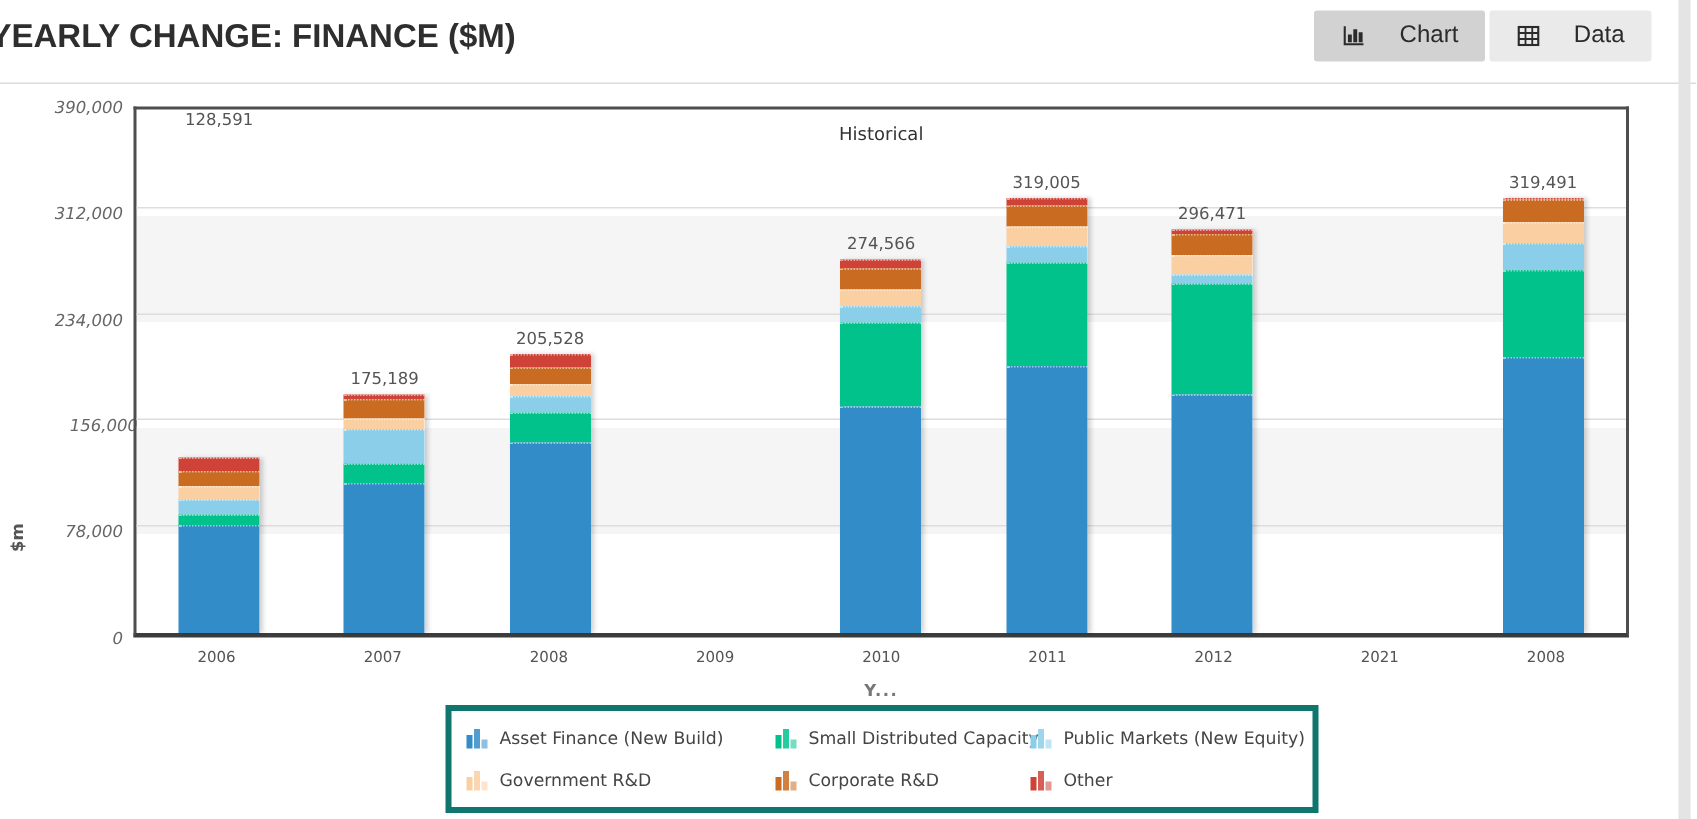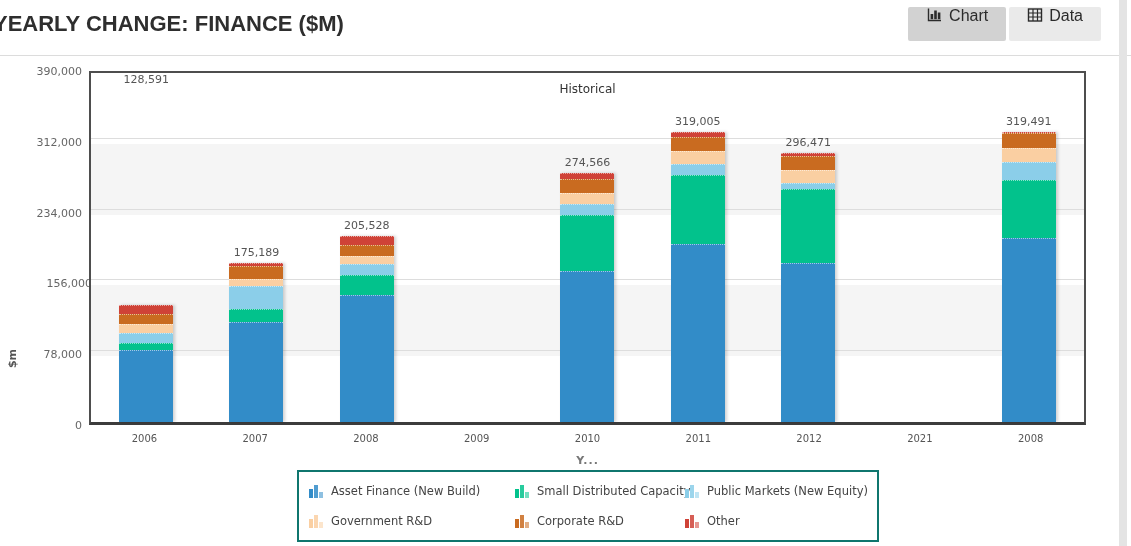--- a/index.html
+++ b/index.html
@@ -6,36 +6,36 @@
   html,body { width:1131px; height:546px; background:#ffffff; overflow:hidden;
               font-family:"DejaVu Sans", sans-serif; }
   .page { position:relative; width:1131px; height:546px; background:#fff; }
 
   
   .header { position:absolute; left:0; top:0; width:1131px; height:56px;
             border-bottom:1px solid #dcdcdc; background:#fff; }
   .page-title { position:absolute; left:-7px; top:11px; font-family:"Liberation Sans",sans-serif;
                 font-weight:bold; font-size:22px; color:#2e2e2e; white-space:nowrap; }
   .view-toggle { position:absolute; right:30px; top:7px; display:flex; gap:3px; }
-  .toggle-btn { display:flex; gap:6px; height:34px; padding:0 18px;
+  .toggle-btn { display:flex; align-items:center; gap:22px; height:34px; padding:0 18px;
                 font-family:"Liberation Sans",sans-serif; font-size:16px; color:#2b2b2b;
                 background:#eaeaea; border:none; border-radius:2px; cursor:pointer; }
   .toggle-btn.active { background:#d2d2d2; }
   .toggle-btn svg { display:block; }
 
   
   .scroll-strip { position:absolute; left:1119px; top:0; width:8px; height:546px;
                   background:#e4e4e4; }
 
   
   .chart-wrap { position:absolute; left:0; top:56px; width:1110px; height:490px; background:#fff; }
 
   .y-axis-title { position:absolute; left:-128px; top:296px; width:280px; text-align:center;
                   transform:rotate(-90deg); font-size:11px; font-weight:bold; color:#555; }
-  .y-tick { position:absolute; width:72px; text-align:right; font-size:11px; color:#666; }
+  .y-tick { position:absolute; width:72px; text-align:right; font-size:11px; color:#666;font-style:italic; }
 
   .plot-area { position:absolute; left:89px; top:15px; width:997px; height:354px;
                border:2px solid #4e4e4e; border-bottom:3px solid #3c3c3c;
                background:linear-gradient(to bottom,
                   #ffffff 0px,  #ffffff 70.8px,
                   #f5f5f5 70.8px, #f5f5f5 141.6px,
                   #ffffff 141.6px, #ffffff 212.4px,
                   #f5f5f5 212.4px, #f5f5f5 283.2px,
                   #ffffff 283.2px, #ffffff 354px); }
   .gridline { position:absolute; left:0; width:100%; height:1px; background:#dddddd; }
@@ -48,21 +48,21 @@
          box-shadow:2px 0 3px rgba(0,0,0,0.18); }
   .bar-segment { width:100%; border-top:1px dotted rgba(255,255,255,0.55); }
 
   .x-axis-labels { position:absolute; left:89px; top:377px; width:997px; display:flex; }
   .x-tick { flex:1; text-align:center; font-size:10px; color:#555; }
   .x-axis-title { position:absolute; left:89px; top:398px; width:997px; text-align:center;
                   font-size:11px; font-weight:bold; color:#777; letter-spacing:1px; }
 
   
   .legend { position:absolute; left:297px; top:414px; width:582px; height:72px;
-            border:2px solid #0f766e; background:#fff; display:grid;
+            border:4px solid #0f766e; background:#fff; display:grid;
             grid-template-columns:206px 170px 1fr; grid-template-rows:1fr 1fr;
             align-items:center; padding:4px 0 4px 10px; }
   .legend-item { display:flex; align-items:flex-end; gap:8px; cursor:pointer; }
   .legend-icon { display:flex; align-items:flex-end; gap:1px; height:13px; }
   .legend-icon i { display:block; width:4px; }
   .legend-label { font-size:11.5px; color:#444; line-height:13px; white-space:nowrap; }
 </style>
 </head>
 <body>
 

